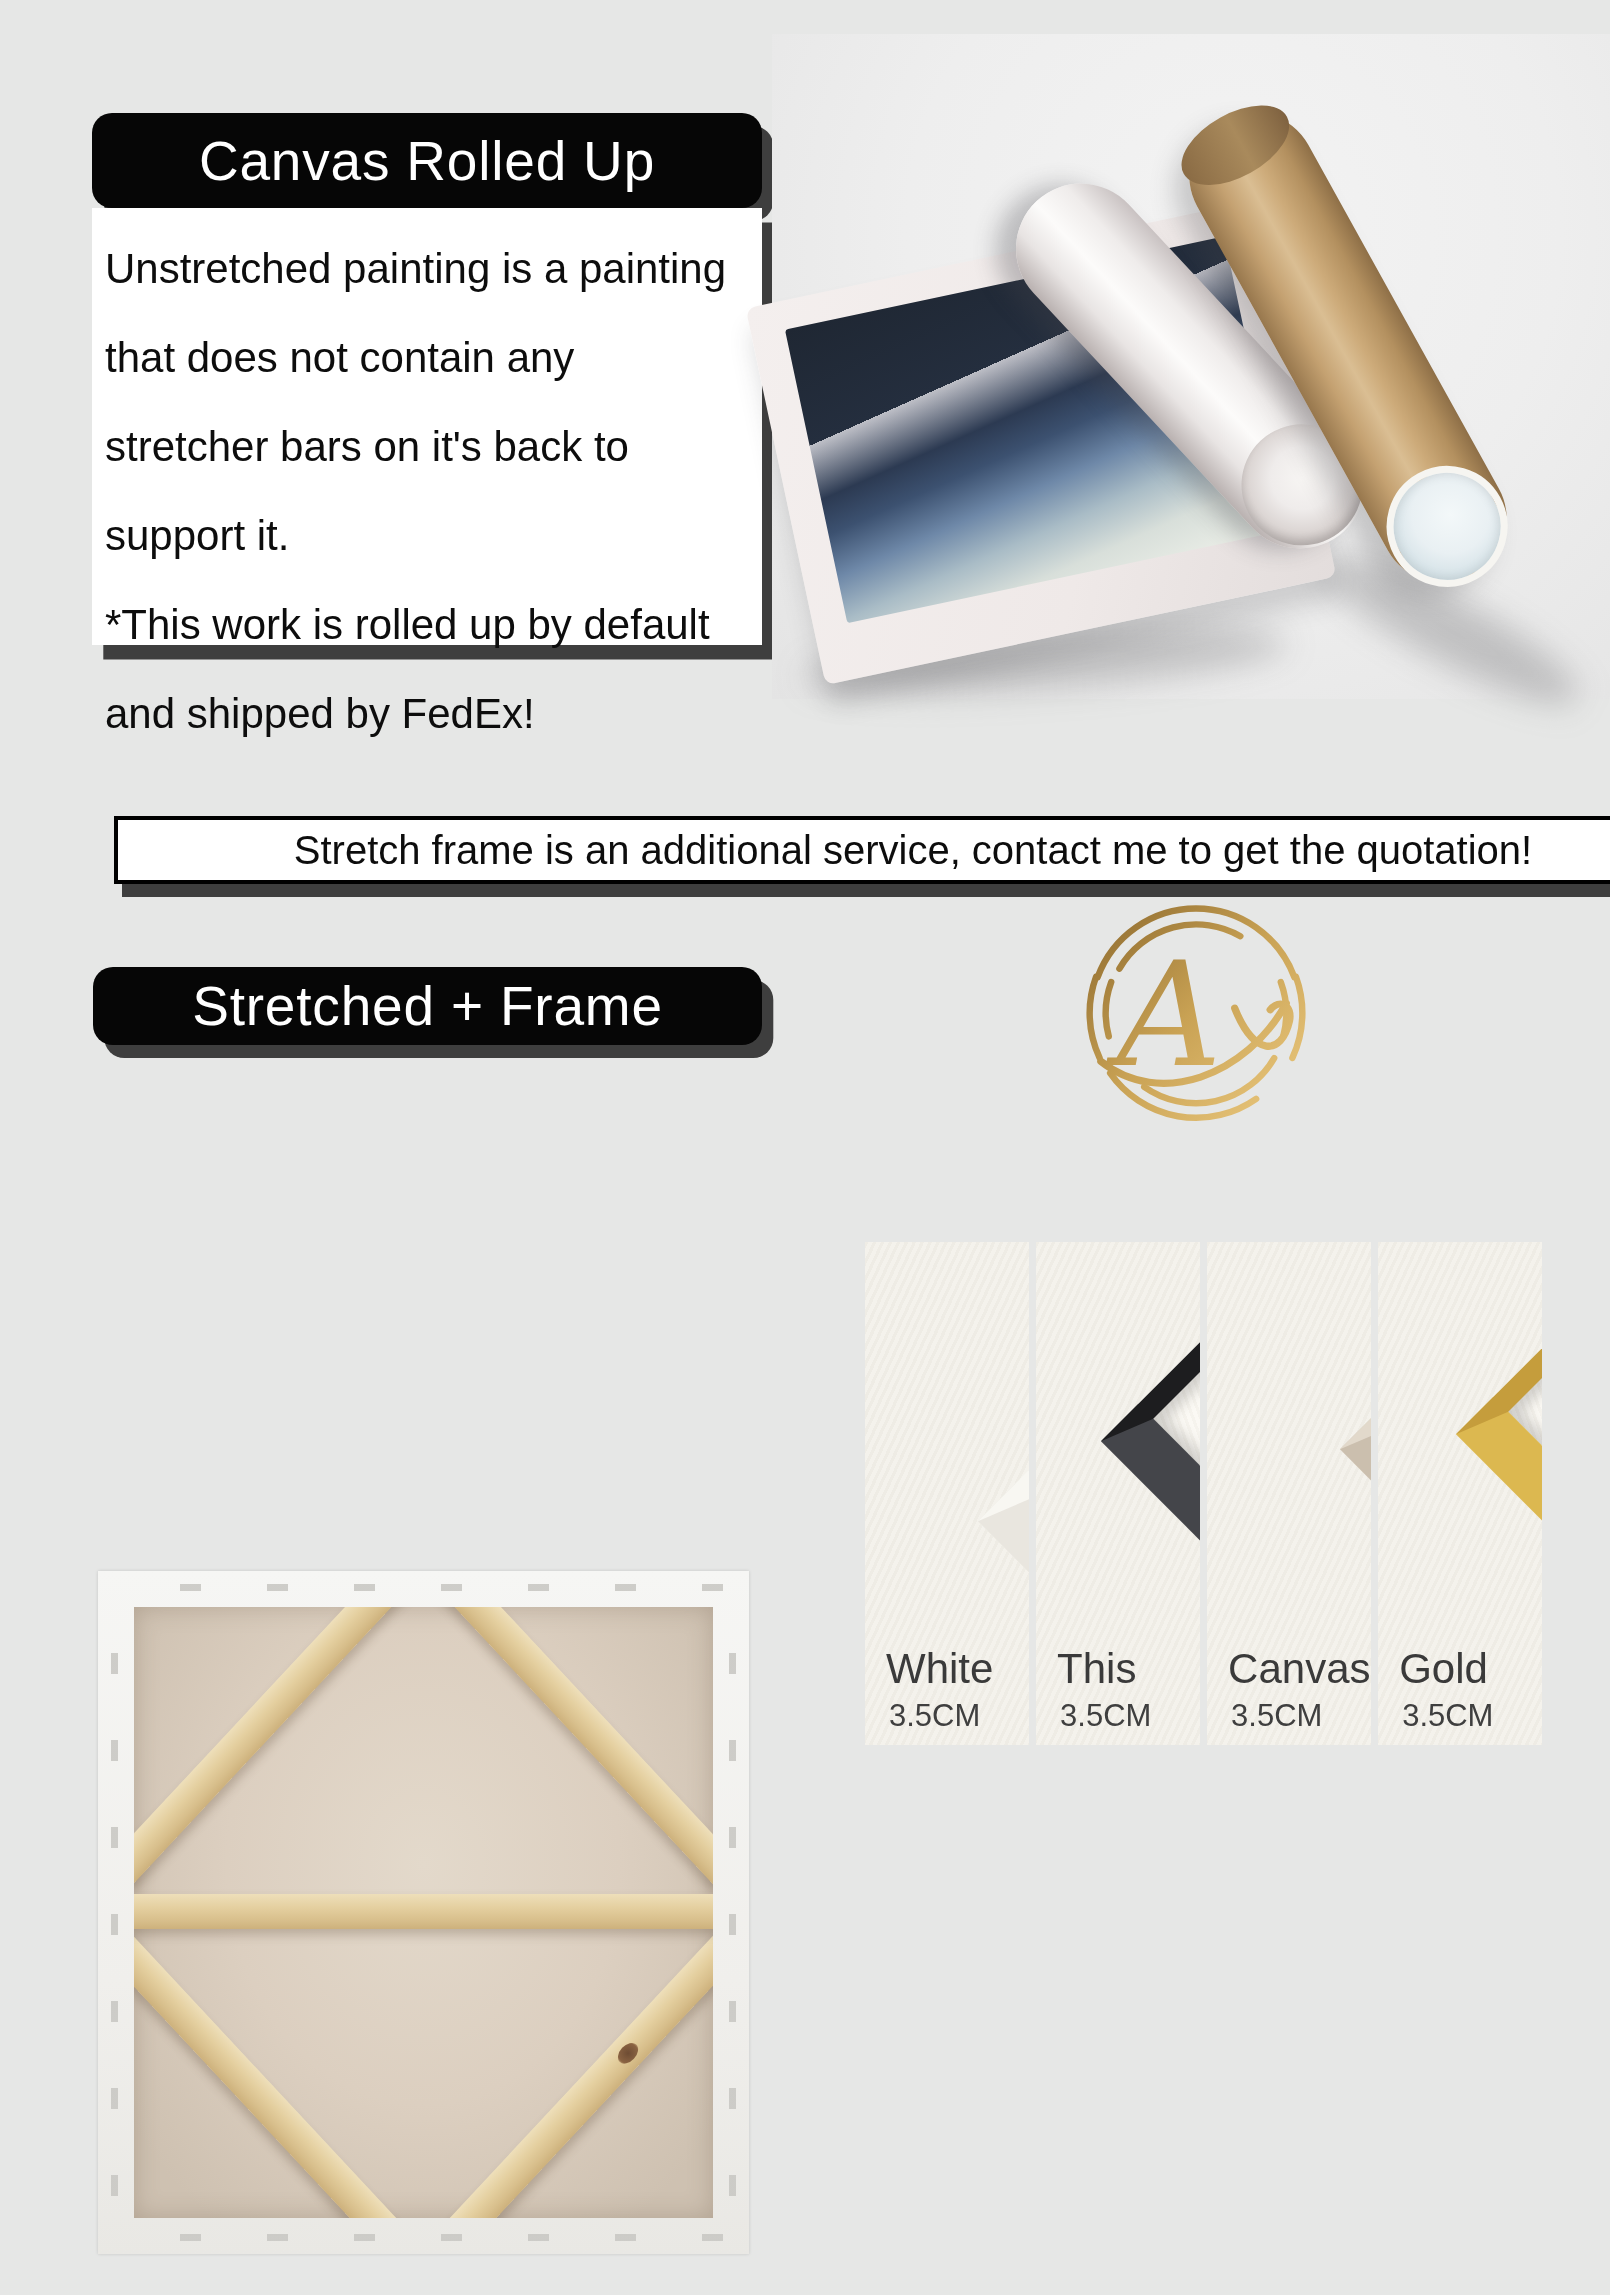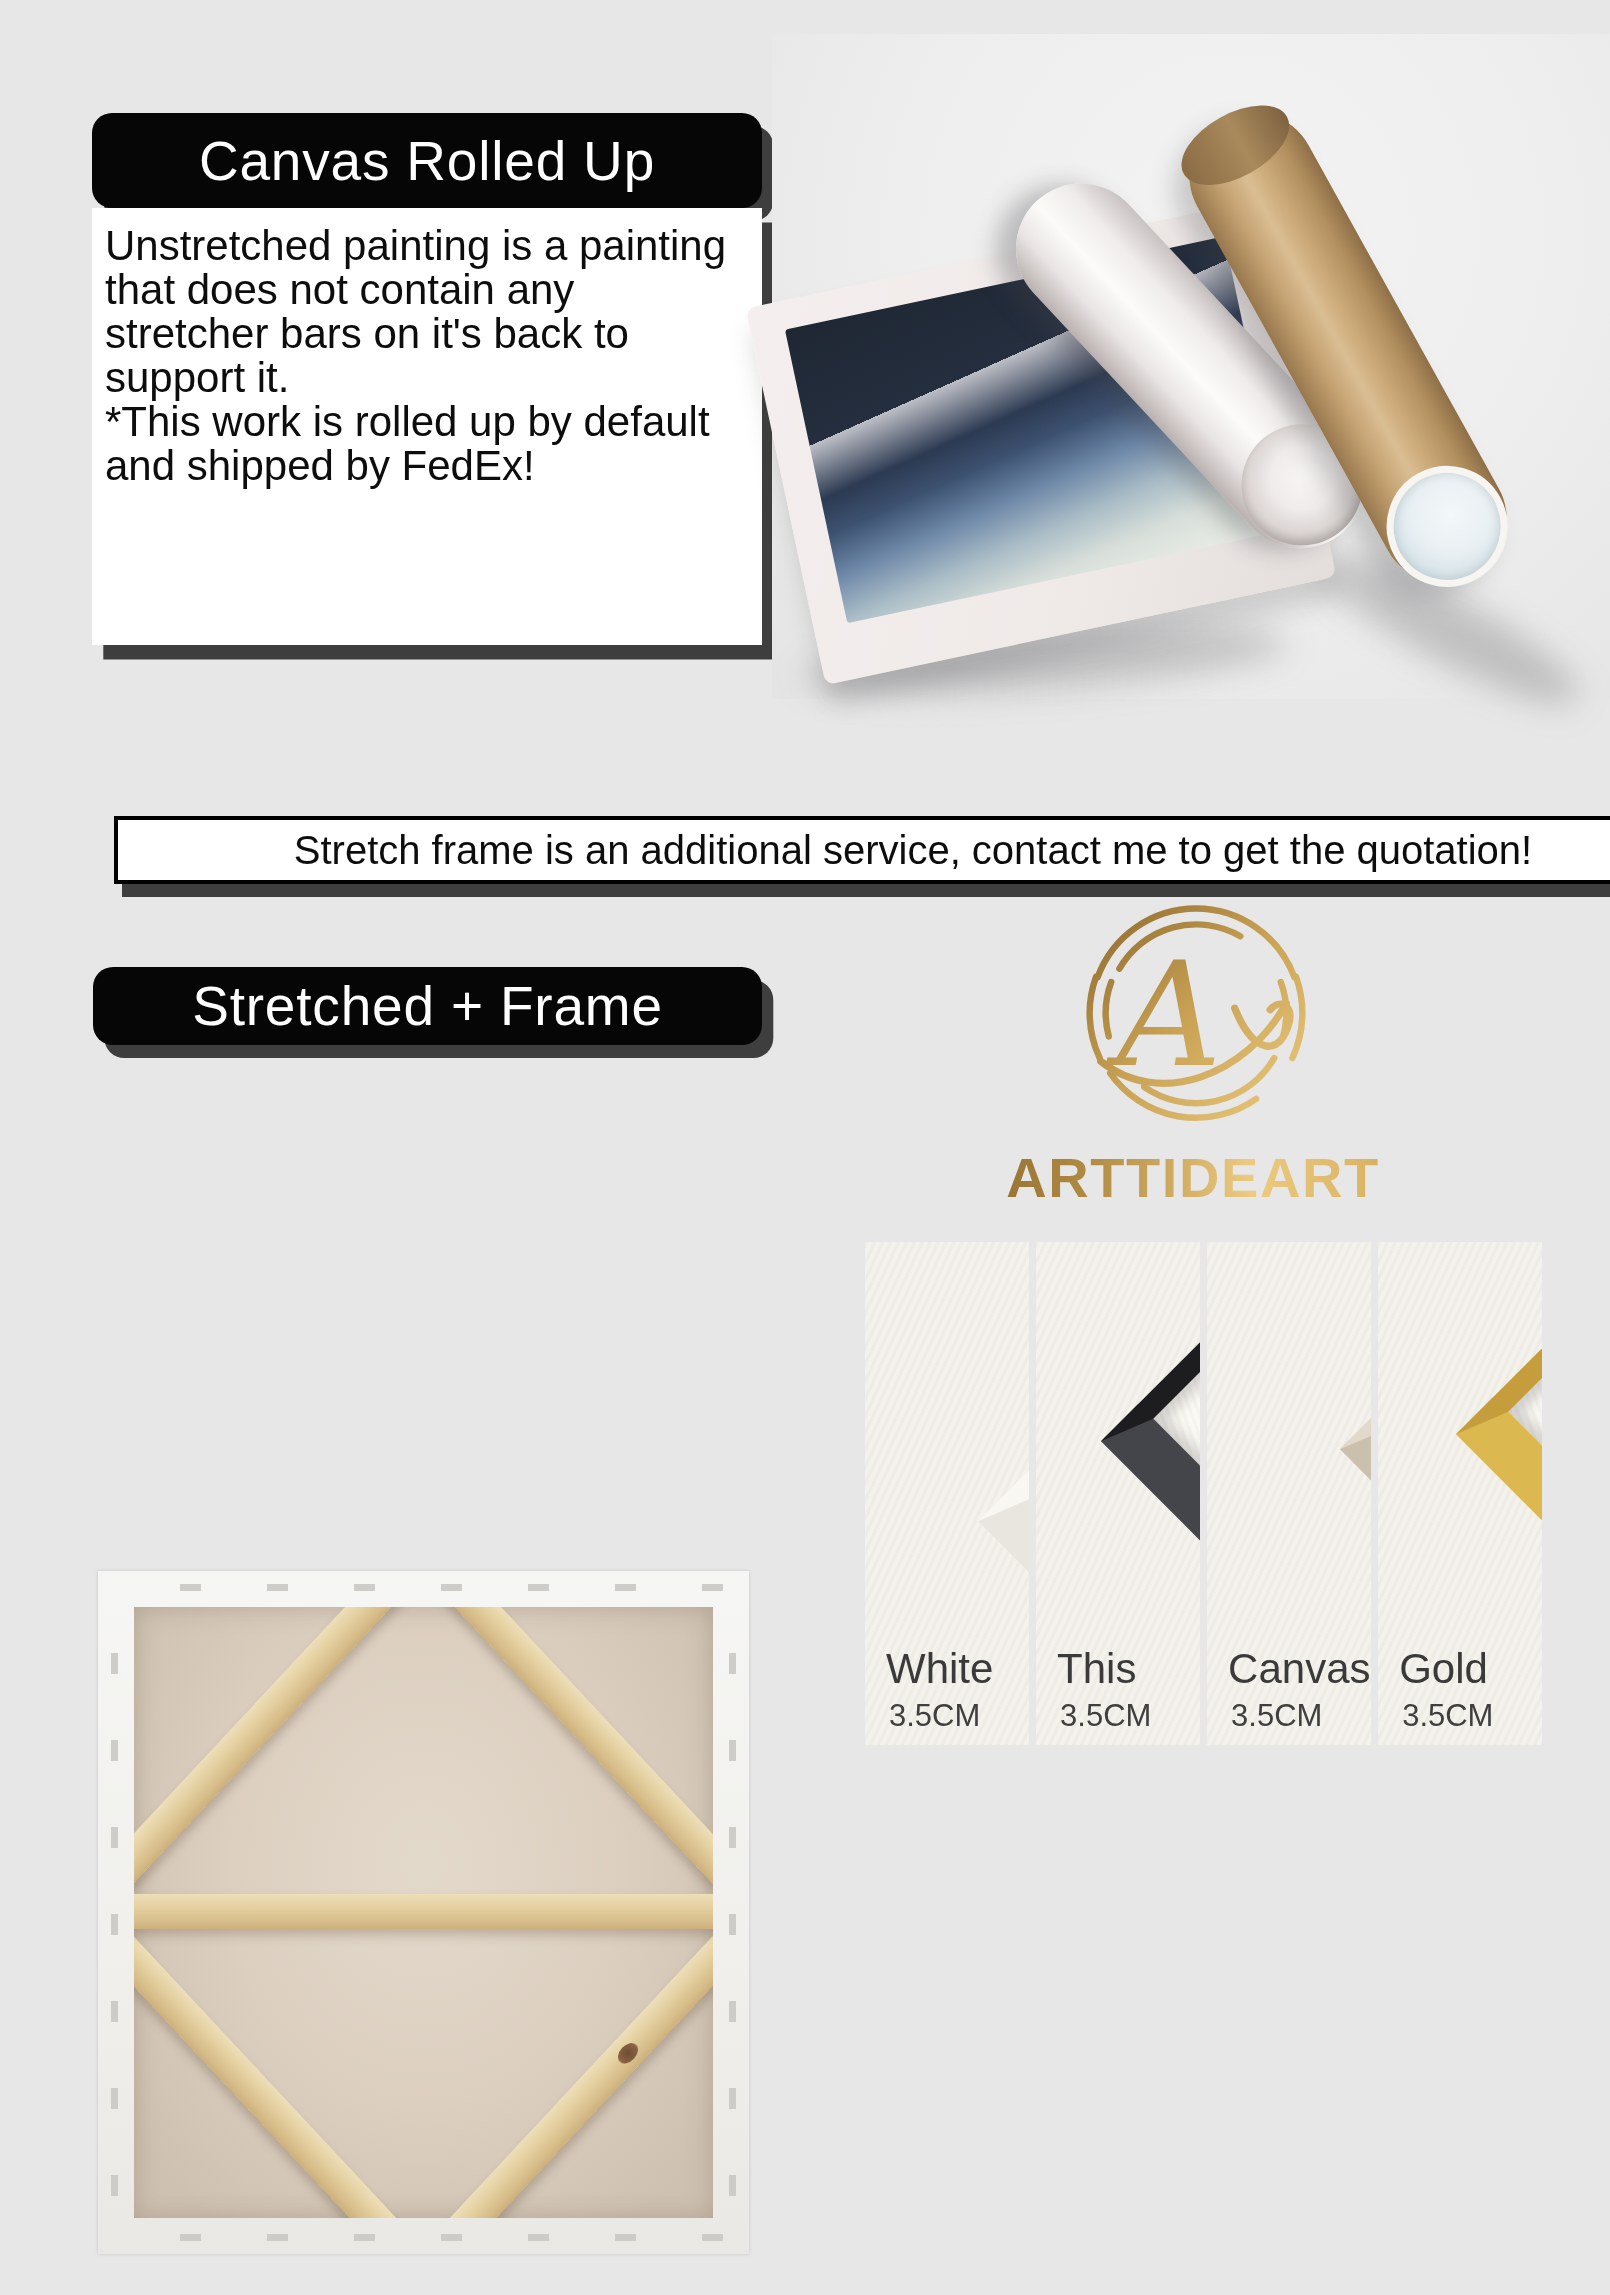--- a/index.html
+++ b/index.html
@@ -14,21 +14,21 @@
     position:absolute;background:#060606;color:#fff;
     text-align:center;font-size:55px;font-weight:400;
     box-shadow:11.3px 13px 0 #3e3e3e;
     display:flex;align-items:center;justify-content:center;
     letter-spacing:0.8px;
     border-radius:20px;
   }
   .textbox{
     position:absolute;background:#ffffff;
     box-shadow:11.3px 14.5px 0 #3e3e3e;
-    font-size:42px;line-height:44px;white-space:pre-line;
+    font-size:42px;line-height:89px;white-space:pre-line;
     padding:16px 6.4px 0 13px;box-sizing:border-box;
   }
   #block1-header{left:92px;top:113px;width:670px;height:95px;}
   #block1-body  {left:92px;top:208px;width:670px;height:437px;}
   #block2-header{left:93px;top:967px;width:669px;height:78px;}
   #block2-body  {left:93px;top:1062px;width:669px;height:451px;}
 
   
   #banner{
     position:absolute;left:114px;top:816px;width:1598px;height:68px;
@@ -195,21 +195,20 @@
       <path d="M -105.2 -38.3 A 112 112 0 0 0 -108.2 29"></path>
       <path d="M 124 -45 A 132 132 0 0 1 119.6 55.8"></path>
       <path d="M 105.2 -38.3 A 112 112 0 0 1 108.2 29"></path>
       <path d="M -106.5 74.6 A 130 130 0 0 0 74.6 106.5"></path>
       <path d="M -64.3 91.7 A 112 112 0 0 0 97 56"></path>
       <path d="M -118 60 C -45 118, 62 78, 112 -12" stroke-width="9"></path>
       <path d="M 48 -6 C 72 54, 106 54, 116 10 C 120 -10, 104 -18, 92 -4" stroke-width="9"></path>
     </g>
     <text x="-98" y="64" font-family="DejaVu Serif, serif" font-style="italic" font-size="180" fill="url(#gg)">A</text>
   </svg>
-  <div id="wordmark">ARTTIDEART</div>
 
   <div id="photo-back">
     <div id="staples-top" class="staple-strip"></div>
     <div id="staples-bottom" class="staple-strip"></div>
     <div id="staples-left" class="staple-strip vert"></div>
     <div id="staples-right" class="staple-strip vert"></div>
     <div id="back-inner">
       <div id="brace-tl" class="brace wood"></div>
       <div id="brace-tr" class="brace wood"></div>
       <div id="brace-bl" class="brace wood"></div>

